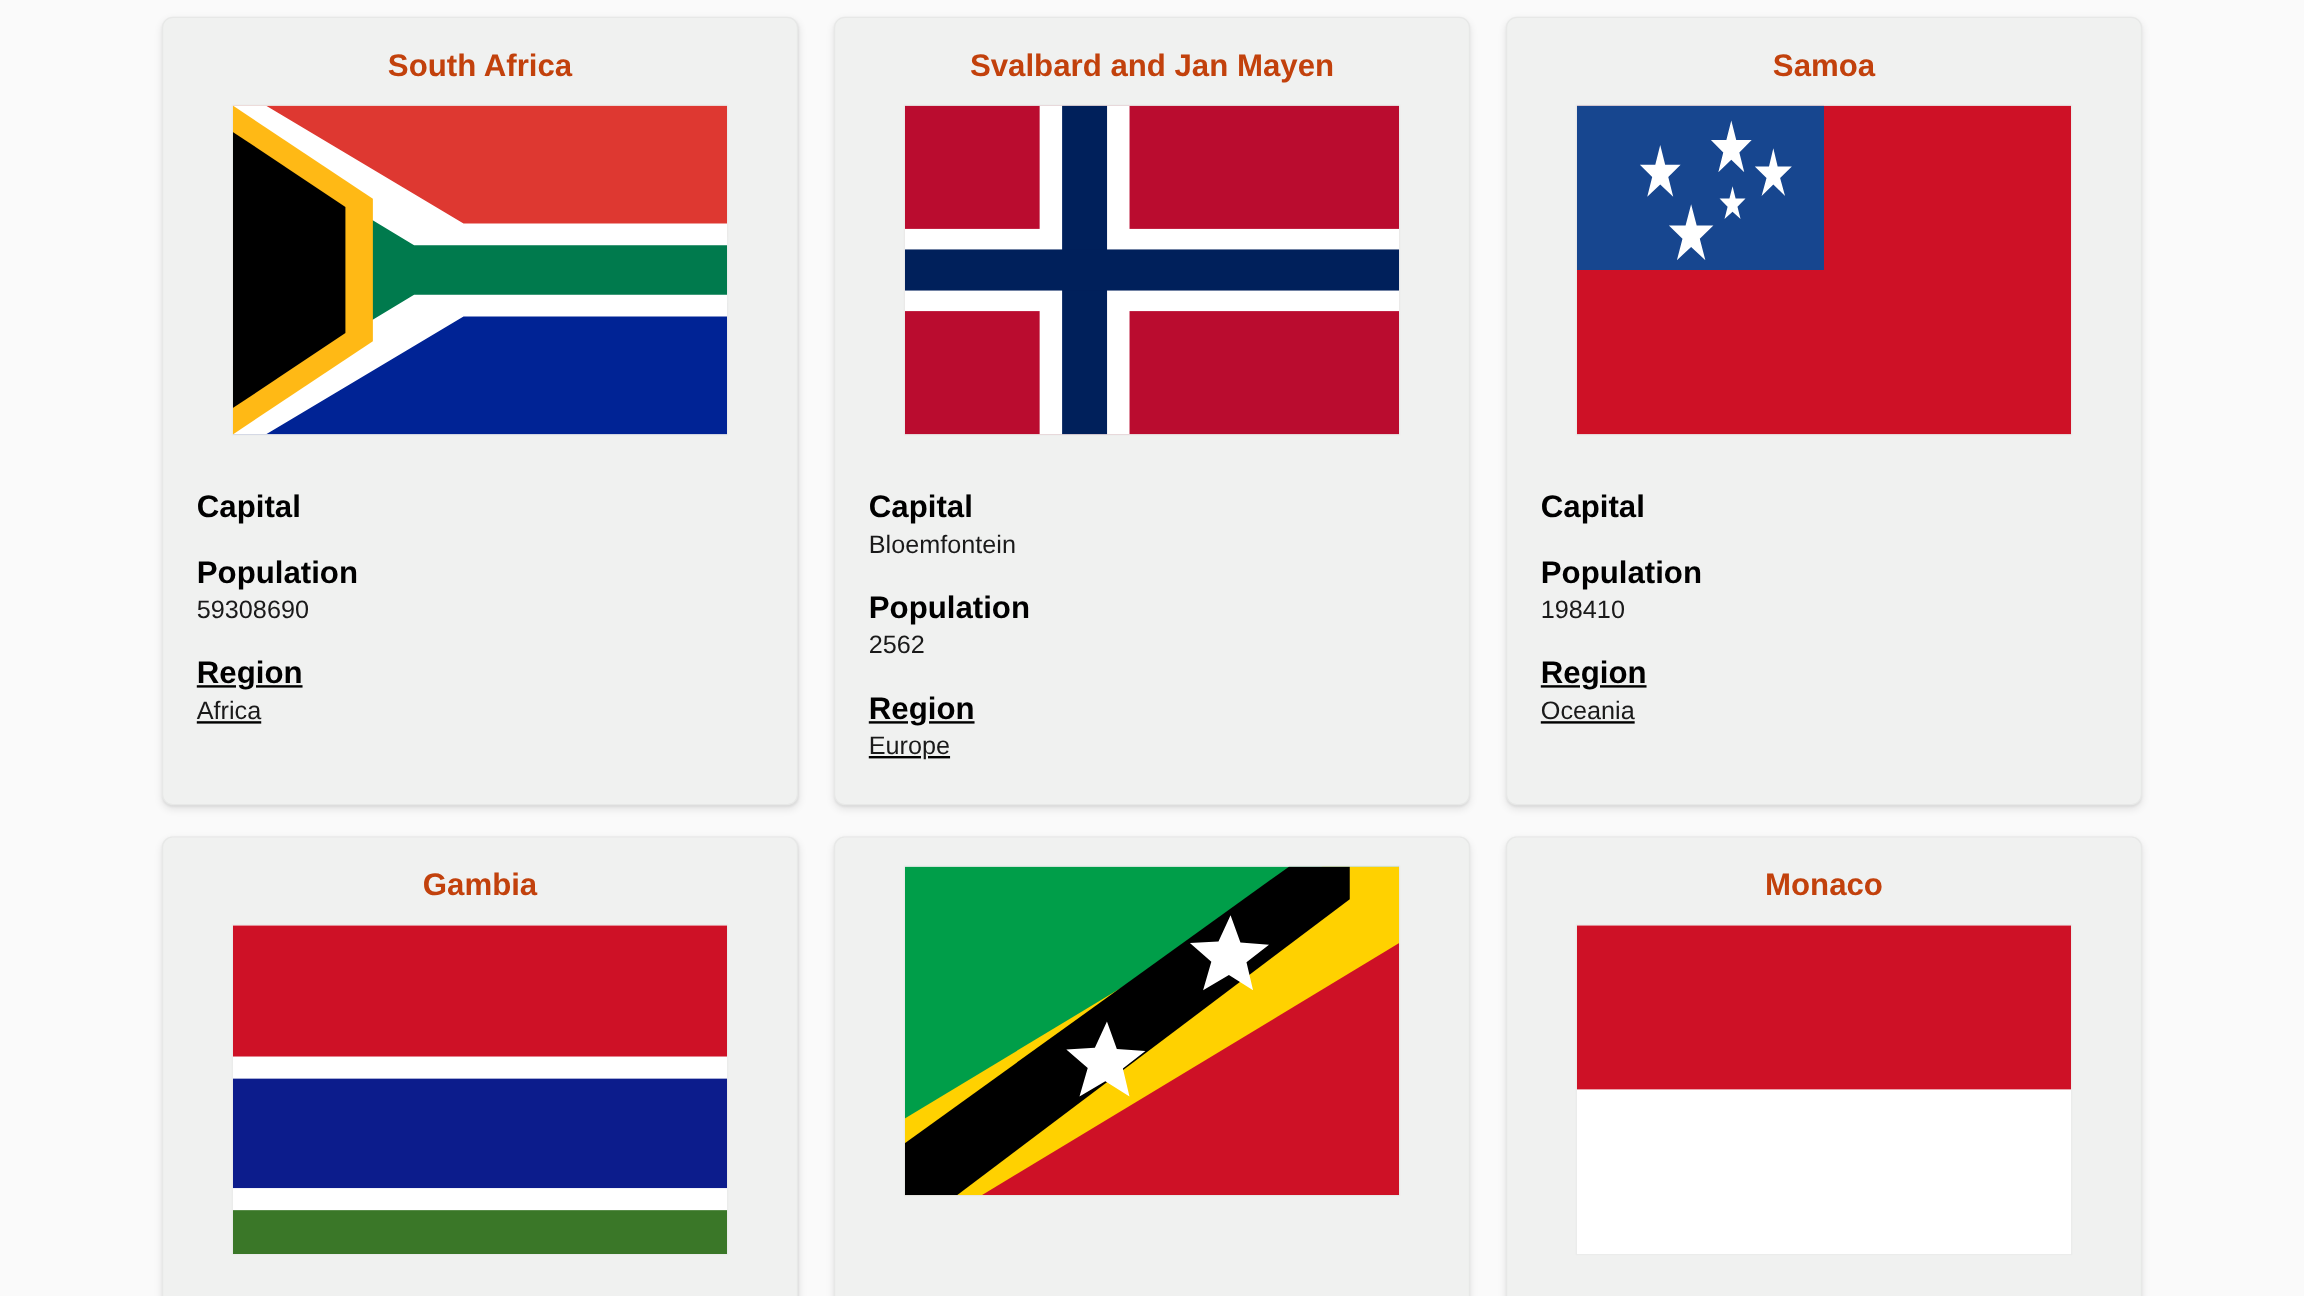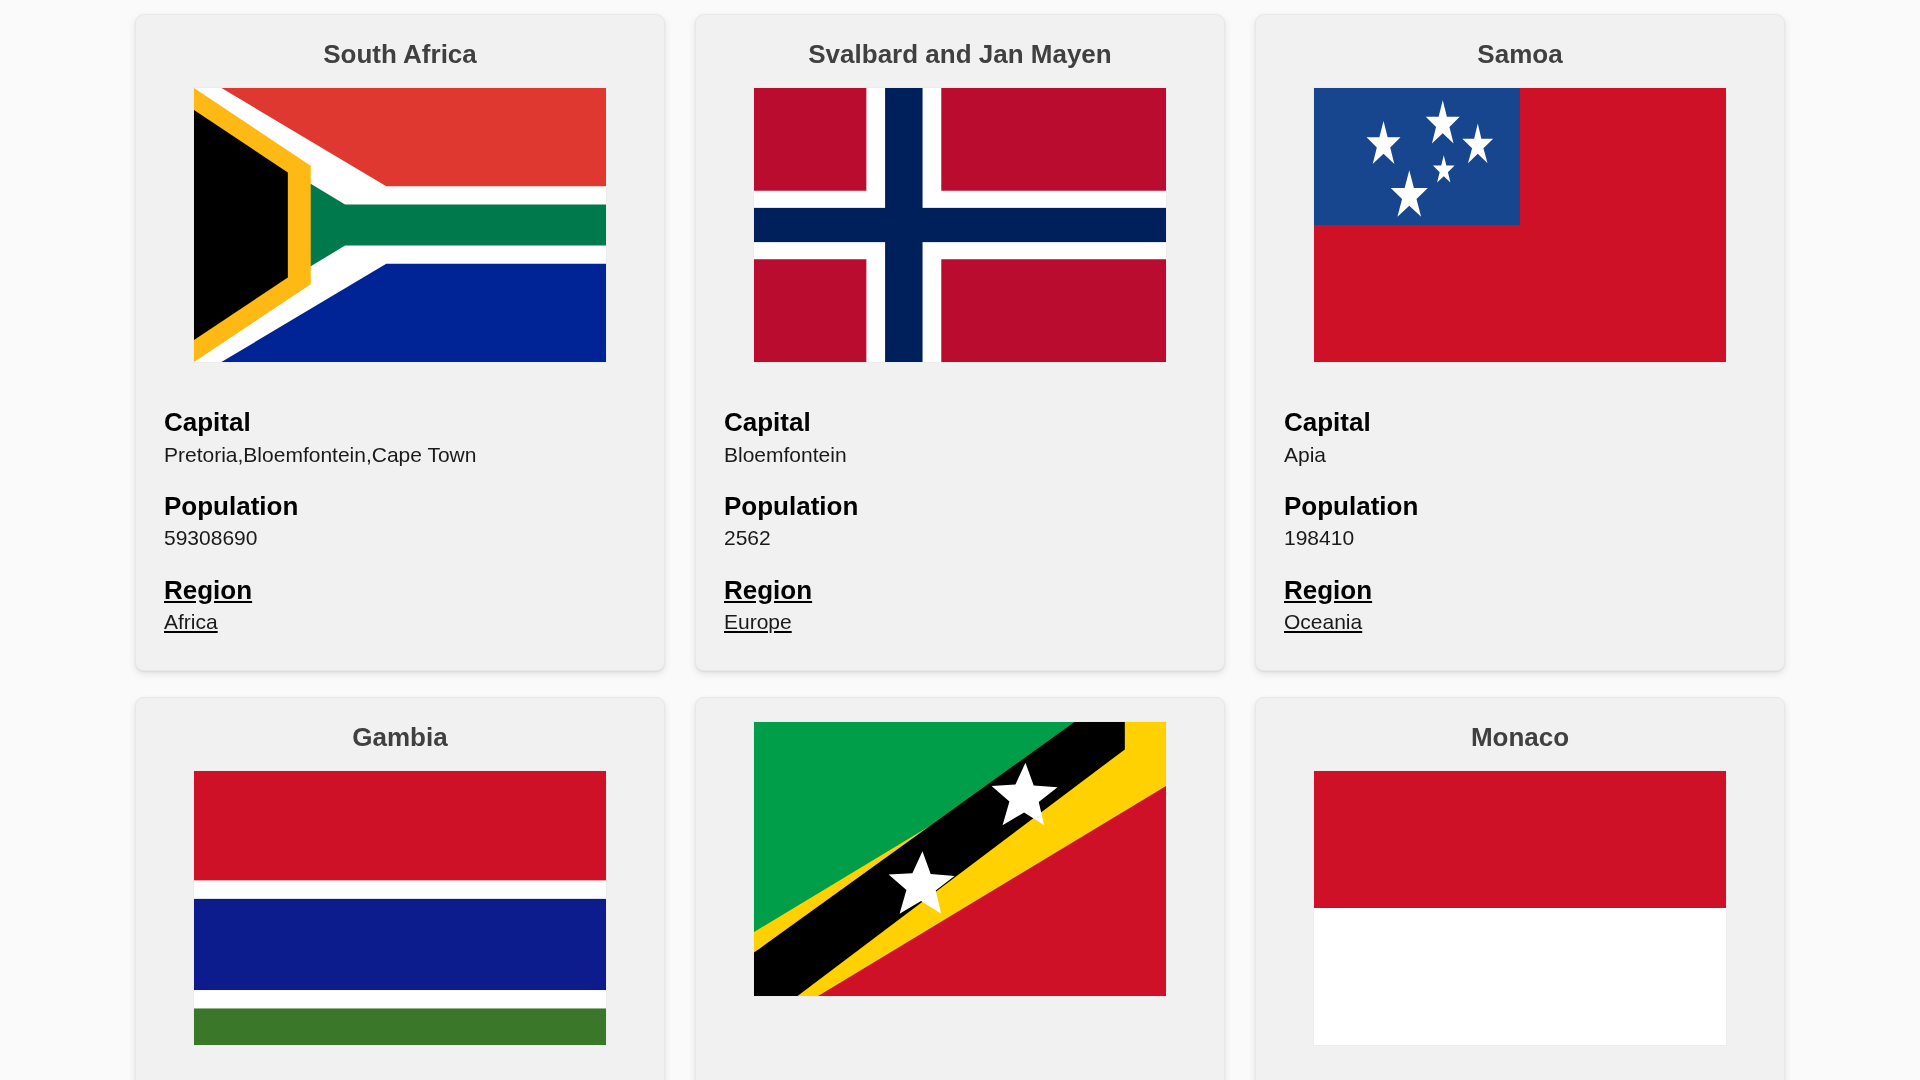--- a/index.html
+++ b/index.html
@@ -49,21 +49,21 @@
     box-shadow: 0 3px 7px rgba(0,0,0,0.10), 0 1px 2px rgba(0,0,0,0.06);
     padding: 24px 28px 34px 28px;
     width: 530px;
   }
 
   .card-title {
     text-align: center;
     font-size: 26px;
     font-weight: bold;
     line-height: 1.2;
-    color: #404040;
+    color: #c2410c;
     margin-bottom: 18px;
     white-space: nowrap;
   }
 
   .flag-wrap {
     display: flex;
     justify-content: center;
     margin-bottom: 44px;
   }
 
@@ -119,21 +119,20 @@
             <path d="M0,0 L0,60 L330,255 H900 V345 H330 L0,540 L0,600 L60,600 L420,385 H900 V215 H420 L60,0 Z" fill="#ffffff"></path>
             <path d="M0,40 L0,110 L318,300 L0,490 L0,560 L420,315 H900 V285 H420 Z" fill="#ffffff"></path>
             <path d="M0,55 L330,255 H900 V345 H330 L0,545 L0,475 L250,300 L0,125 Z" fill="#007a4d"></path>
             <path d="M0,0 L255,170 V430 L0,600 Z" fill="#ffb915"></path>
             <path d="M0,48 L205,185 V415 L0,552 Z" fill="#000000"></path>
           </svg>
         </div>
       </div>
       <div class="field">
         <div class="field-label">Capital</div>
-        <div class="field-value">Pretoria,Bloemfontein,Cape Town</div>
       </div>
       <div class="field">
         <div class="field-label">Population</div>
         <div class="field-value">59308690</div>
       </div>
       <div class="field">
         <div class="field-label">Region</div>
         <div class="field-value">Africa</div>
       </div>
     </div>
@@ -182,21 +181,20 @@
 
               <polygon points="318,52 325,74 348,74 329,88 337,110 318,96 299,110 307,88 288,74 311,74"></polygon>
 
               <polygon points="252,98 257,113 273,113 260,123 265,138 252,129 239,138 244,123 231,113 247,113"></polygon>
             </g>
           </svg>
         </div>
       </div>
       <div class="field">
         <div class="field-label">Capital</div>
-        <div class="field-value">Apia</div>
       </div>
       <div class="field">
         <div class="field-label">Population</div>
         <div class="field-value">198410</div>
       </div>
       <div class="field">
         <div class="field-label">Region</div>
         <div class="field-value">Oceania</div>
       </div>
     </div>

